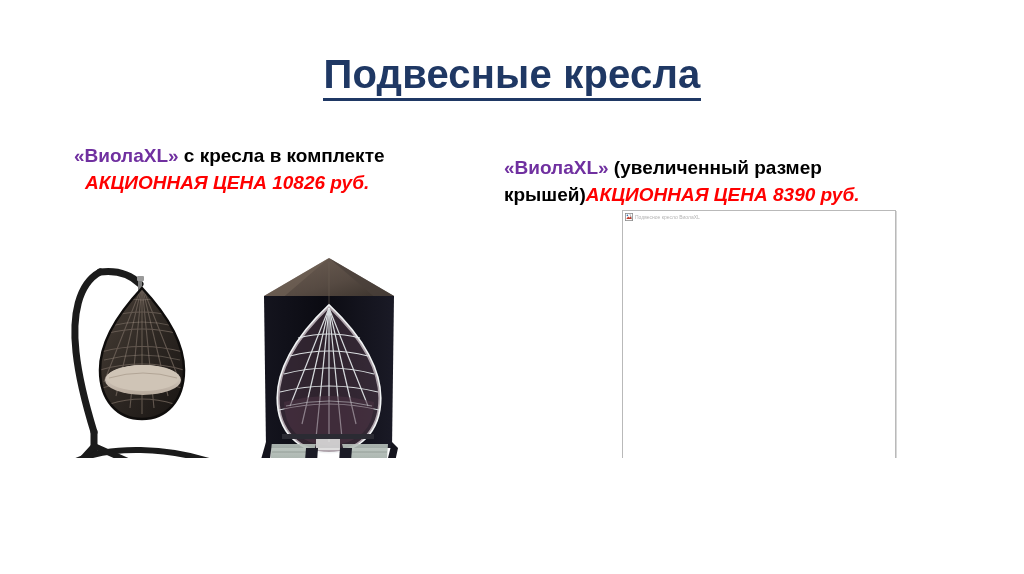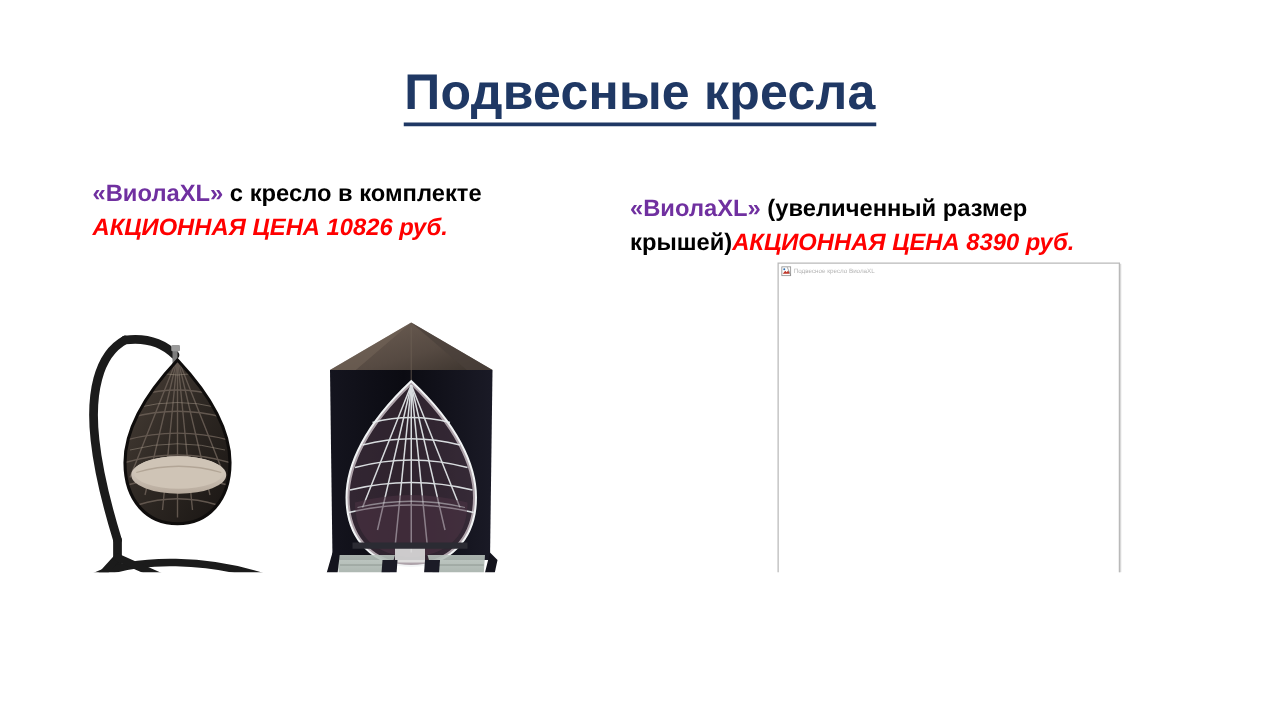--- a/index.html
+++ b/index.html
@@ -63,20 +63,21 @@
   .price {
     color: #FF0000;
     font-style: italic;
     font-weight: 700;
   }
   .blk {
     color: #000000;
   }
   .line2 {
     display: block;
+    margin-left: 11px;
   }
 
   
   .photo-chair {
     position: absolute;
     left: 60px;
     top: 256px;
     width: 164px;
     height: 224px;
   }
@@ -128,21 +129,21 @@
 </head>
 <body>
 
 <div class="slide">
 
   <div class="title">
     <span class="title-text">Подвесные кресла</span>
   </div>
 
   <div class="caption caption-left">
-    <span class="nm">«ВиолаXL»</span><span class="blk"> с кресло в комплекте</span>
+    <span class="nm">«ВиолаXL»</span><span class="blk"> с кресла в комплекте</span>
     <span class="line2 price">АКЦИОННАЯ ЦЕНА 10826 руб.</span>
   </div>
 
   <div class="caption caption-right">
     <span class="nm">«ВиолаXL»</span><span class="blk"> (увеличенный размер</span><br><span class="blk">крышей)</span><span class="price">АКЦИОННАЯ ЦЕНА 8390 руб.</span>
   </div>
 
   <svg class="photo-chair" viewBox="0 0 164 224" aria-hidden="true">
     <defs>
       <linearGradient id="wick" x1="0" y1="0" x2="1" y2="1">

